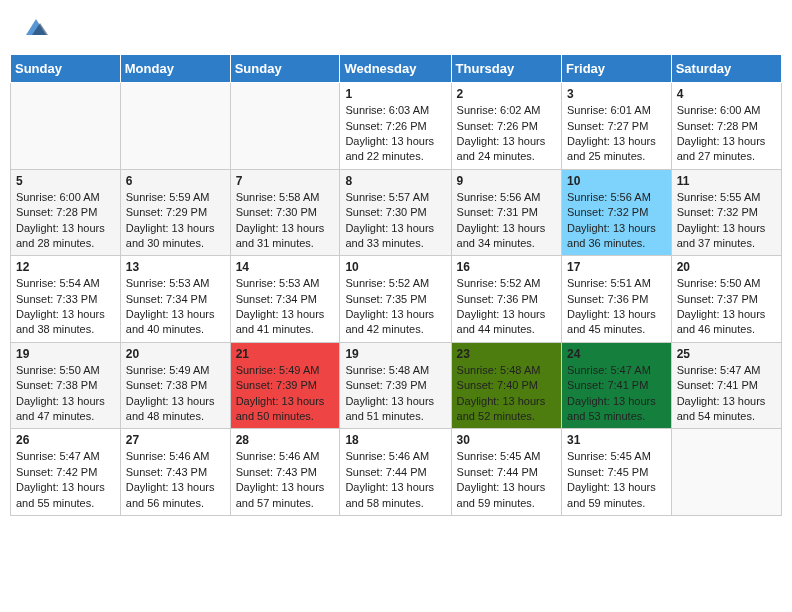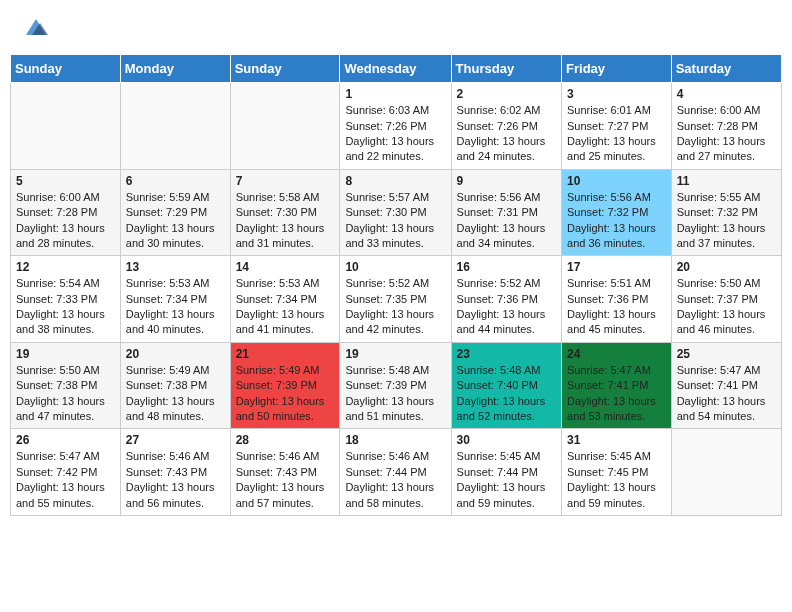--- a/index.html
+++ b/index.html
@@ -244,21 +244,21 @@
         <div class="day-info">
           Sunrise: 5:49 AM<br>Sunset: 7:39 PM<br>Daylight: 13 hours and 50 minutes.
         </div>
         </td>
         <td style="background: rgb(245, 245, 245);">
           <div class="day-number">19</div>
         <div class="day-info">
           Sunrise: 5:48 AM<br>Sunset: 7:39 PM<br>Daylight: 13 hours and 51 minutes.
         </div>
         </td>
-        <td style="background: #14b8a6;">
+        <td style="background: #4d7c0f;">
           <div class="day-number">23</div>
         <div class="day-info">
           Sunrise: 5:48 AM<br>Sunset: 7:40 PM<br>Daylight: 13 hours and 52 minutes.
         </div>
         </td>
         <td style="background: #15803d;">
           <div class="day-number">24</div>
         <div class="day-info">
           Sunrise: 5:47 AM<br>Sunset: 7:41 PM<br>Daylight: 13 hours and 53 minutes.
         </div>

